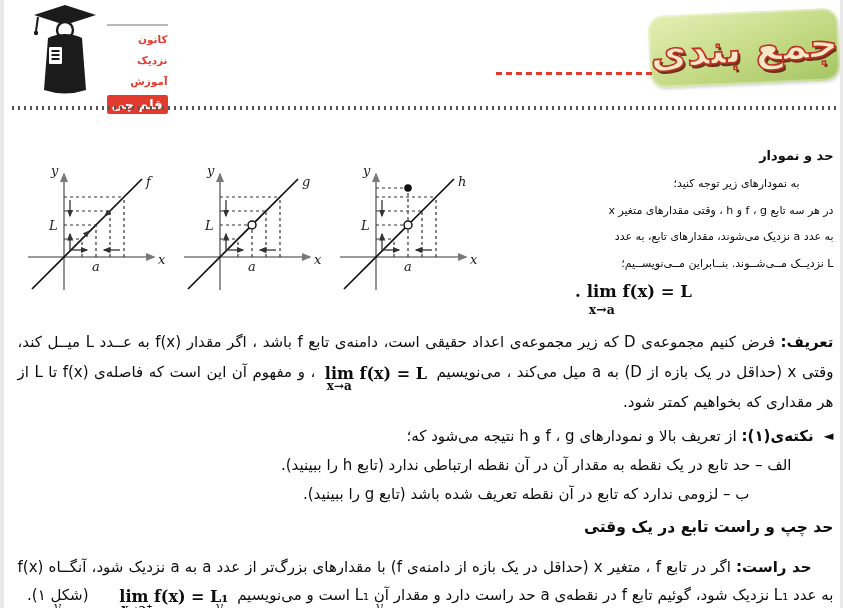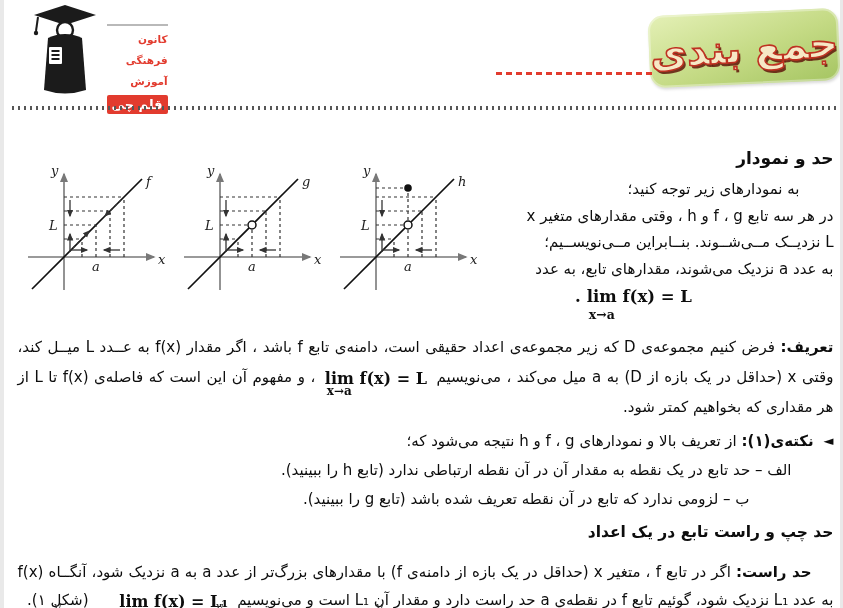--- a/index.html
+++ b/index.html
@@ -27,22 +27,22 @@
   .reddash{position:absolute;left:492px;top:72px;width:156px;height:3px;
            background:repeating-linear-gradient(90deg,#e23b2e 0 6px,transparent 6px 10px);}
 
   .dotline{position:absolute;left:8px;top:106px;width:827px;height:4px;
            background:repeating-linear-gradient(90deg,#565656 0 1.8px,transparent 1.8px 6px);}
 
   
   .content{position:absolute;left:14px;top:146px;width:816px;direction:rtl;}
   .row1{display:flex;gap:10px;}
   .tcol{width:344px;flex:none;}
-  .h1{font-weight:bold;font-size:17px;margin:2px 0 8px;text-align:right;}
-  .tline{font-size:15px;line-height:26.5px;text-align:right;}
+  .h1{font-weight:bold;font-size:13px;margin:2px 0 8px;text-align:right;}
+  .tline{font-size:11px;line-height:26.5px;text-align:right;}
   .tline.indent{padding-right:34px;}
   .formula1{direction:ltr;text-align:center;font-family:"DejaVu Serif",serif;font-weight:bold;
             font-size:16.5px;margin-top:5px;transform:translateX(-28px);}
   .fstack{display:inline-flex;flex-direction:column;align-items:flex-start;}
   .funder{font-size:12.5px;margin-top:1px;margin-left:2px;font-weight:bold;}
   .fdot{margin-right:6px;}
 
   .figs{display:flex;gap:8px;padding-top:12px;}
   .fig{width:148px;height:138px;}
 
@@ -82,42 +82,42 @@
           <path d="M20,34 Q37,26 54,34 L58,86 Q37,93 16,86 Z"></path>
           <rect x="21" y="43" width="13" height="17" fill="#ffffff" rx="1"></rect>
           <rect x="23.5" y="46" width="8" height="2" fill="#1b1b1b"></rect>
           <rect x="23.5" y="50" width="8" height="2" fill="#1b1b1b"></rect>
           <rect x="23.5" y="54" width="8" height="2" fill="#1b1b1b"></rect>
         </g>
       </svg>
     </span>
     <span class="logo-col">
       <span class="logo-org">کانون</span>
-      <span class="logo-org">فرهنگی</span>
+      <span class="logo-org">نزدیک</span>
       <span class="logo-org">آموزش</span>
       <span class="logo-brand">قلم چی</span>
     </span>
   </div>
 
   <div class="badge">
     <span class="badge-title">جمع بندی</span>
   </div>
   <div class="reddash"></div>
 
   <div class="dotline"></div>
 
   <div class="content">
 
     <div class="row1">
       <div class="tcol">
         <div class="h1">حد و نمودار</div>
         <div class="tline indent">به نمودارهای زیر توجه کنید؛</div>
         <div class="tline">در هر سه تابع f ، g و h ، وقتی مقدارهای متغیر x</div>
+        <div class="tline">به عدد a نزدیک می‌شوند، مقدارهای تابع، به عدد</div>
         <div class="tline">L نزدیــک مــی‌شــوند. بنــابراین مــی‌نویســیم؛</div>
-        <div class="tline">به عدد a نزدیک می‌شوند، مقدارهای تابع، به عدد</div>
         <div class="formula1">
           <span class="fdot">.</span><span class="fstack">
               <span>lim f(x) = L</span>
               <span class="funder">x→a</span>
             </span>
         </div>
       </div>
       <div class="figs" dir="ltr">
         <div class="fig">
   <svg width="148" height="138" viewBox="0 0 148 138">
@@ -230,21 +230,21 @@
     </div>
 
     <div class="noteline">
       <span class="marker">◄</span>
       <span class="notelabel">نکته‌ی(۱):</span>
       <span>از تعریف بالا و نمودارهای f ، g و h نتیجه می‌شود که؛</span>
     </div>
     <div class="item a">الف – حد تابع در یک نقطه به مقدار آن در آن نقطه ارتباطی ندارد (تابع h را ببینید).</div>
     <div class="item b">ب – لزومی ندارد که تابع در آن نقطه تعریف شده باشد (تابع g را ببینید).</div>
 
-    <div class="h2">حد چپ و راست تابع در یک اعداد</div>
+    <div class="h2">حد چپ و راست تابع در یک وقتی</div>
     <div class="p2">
       <span class="term">حد راست:</span>
       <span>اگر در تابع f ، متغیر x (حداقل در یک بازه از دامنه‌ی f) با مقدارهای بزرگ‌تر از عدد a به a نزدیک شود، آنگــاه f(x)‎ به عدد L₁ نزدیک شود، گوئیم تابع f در نقطه‌ی a حد راست دارد و مقدار آن L₁ است و می‌نویسیم</span>
       <span class="inlim"><span>lim f(x) = L₁</span><span class="under">x→a⁺</span></span>
       <span>(شکل ۱).</span>
     </div>
   </div>
 
   <span class="ystub" style="left:50px">y</span>
   <span class="ystub" style="left:212px">y</span>

